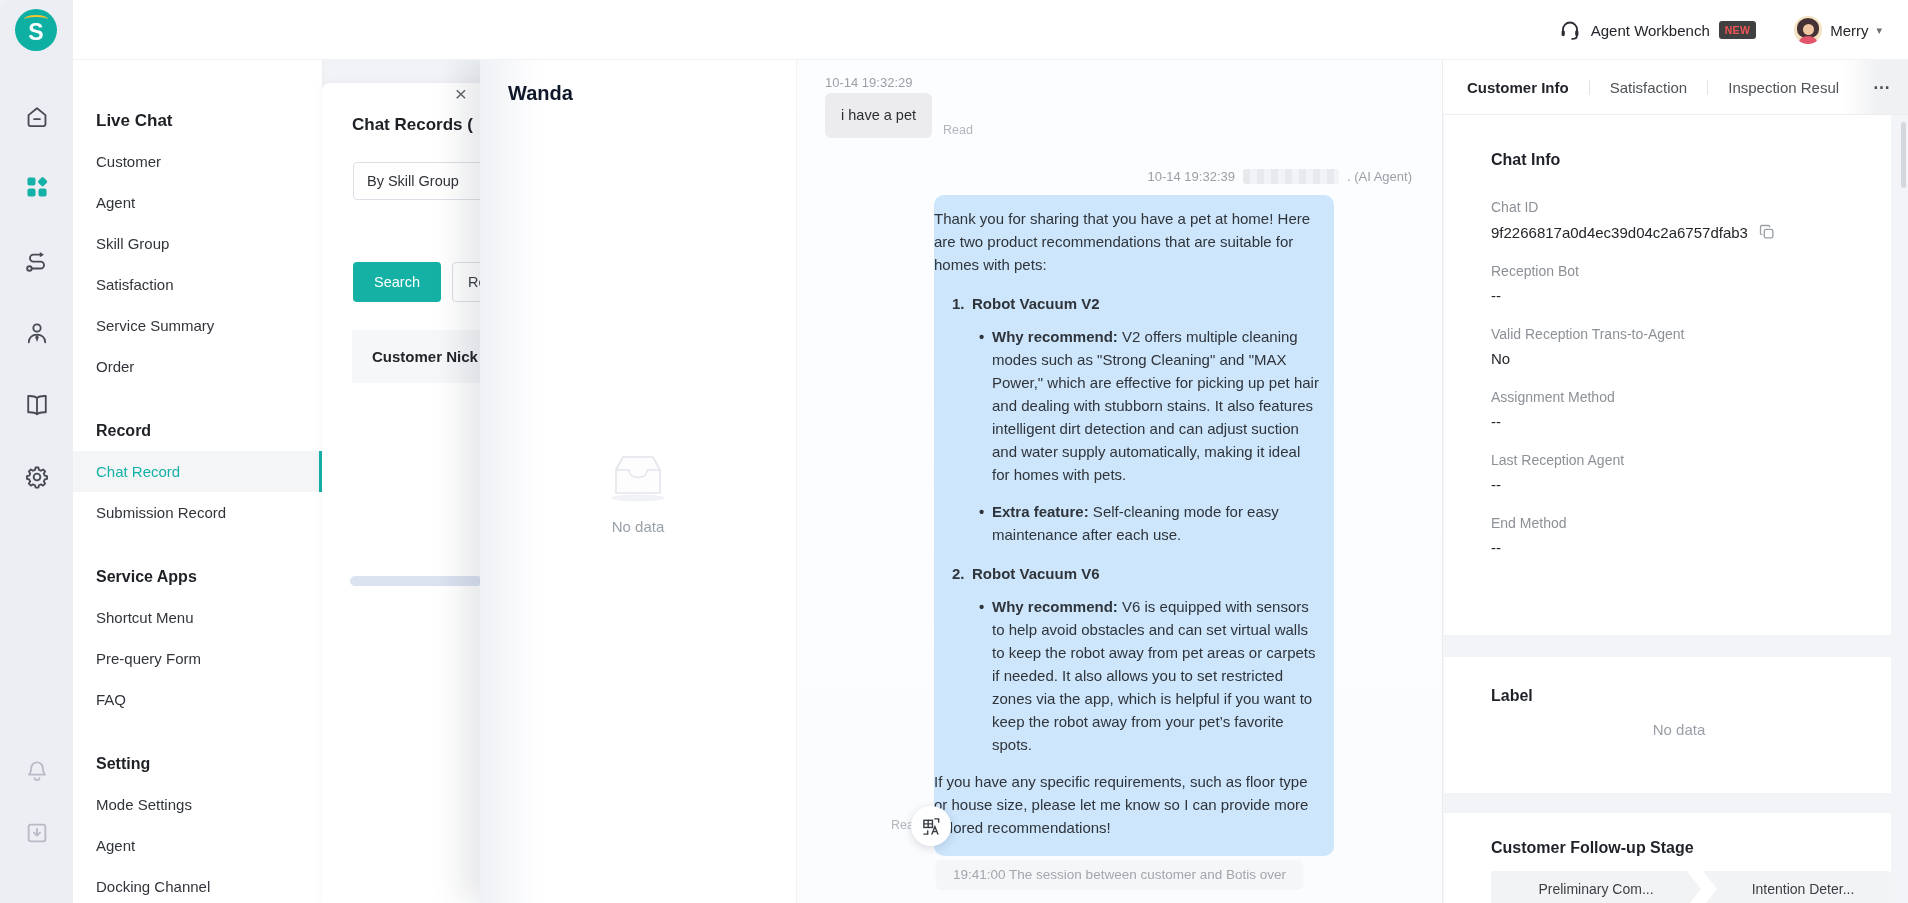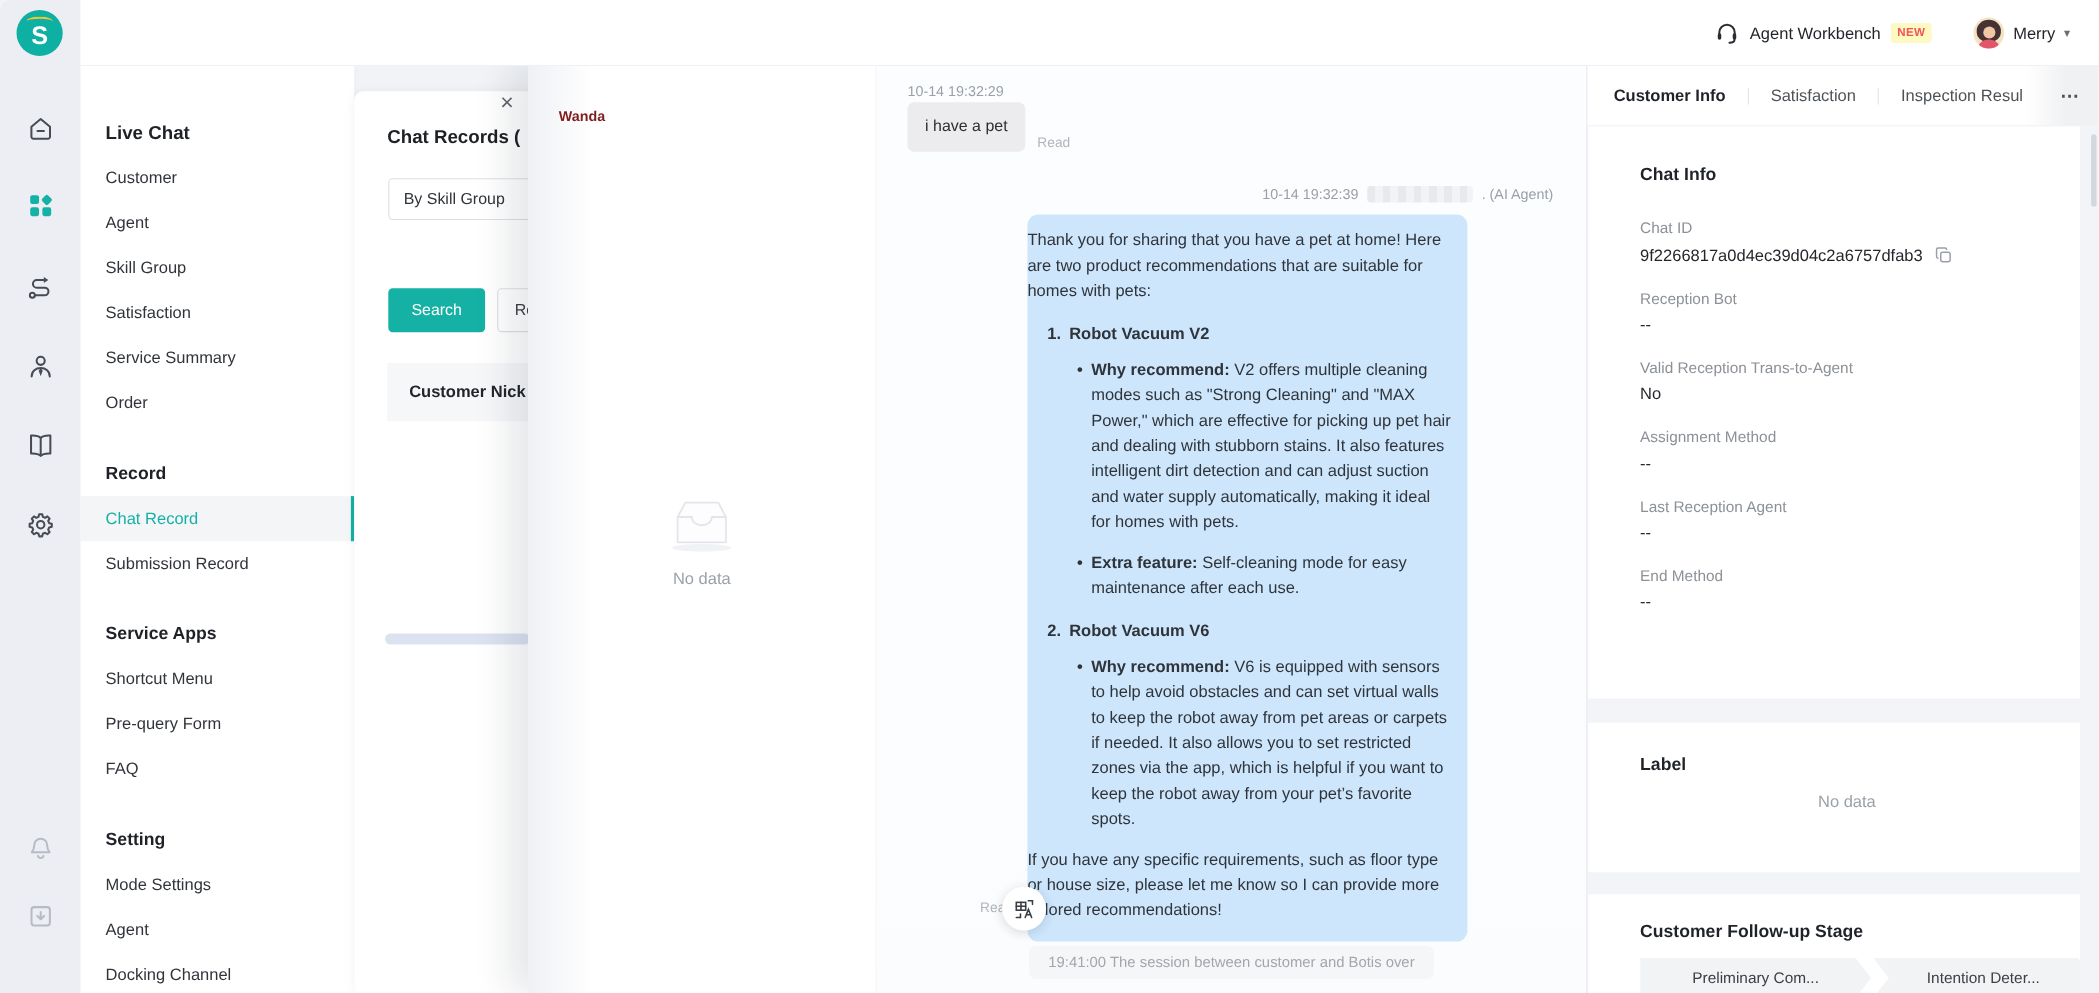--- a/index.html
+++ b/index.html
@@ -6,21 +6,21 @@
   html,body { width:1908px; height:903px; overflow:hidden; background:#f1f3f6;
     font-family:"Liberation Sans", sans-serif; }
   #app { position:relative; width:1908px; height:903px; background:#f1f3f6; }
 
   
   #topbar { position:absolute; left:73px; top:0; width:1835px; height:60px; background:#fff;
     border-bottom:1px solid #f0f1f4; z-index:5; }
   .top-right { position:absolute; right:26px; top:0; height:60px; display:flex; align-items:center; gap:24px; }
   .workbench { display:flex; align-items:center; gap:9px; cursor:pointer; }
   .workbench-label { font-size:15px; color:#23262b; }
-  .new-badge { font-size:10.5px; font-weight:bold; color:#f25555; background:#fef9c3;
+  .new-badge { font-size:10.5px; font-weight:bold; color:#f25555; background:#404040;
     padding:3px 6px; border-radius:3px; letter-spacing:.3px; }
   .user { display:flex; align-items:center; gap:8px; margin-left:14px; cursor:pointer; }
   .avatar { width:28px; height:28px; border-radius:50%; background:#f3e3c3; position:relative; overflow:hidden; }
   .avatar .hair { position:absolute; left:3px; top:2px; width:22px; height:20px; border-radius:50% 50% 42% 42%; background:#453234; }
   .avatar .face { position:absolute; left:8.5px; top:8px; width:11px; height:11px; border-radius:50%; background:#f0c7a2; }
   .avatar .body { position:absolute; left:5px; top:20px; width:18px; height:12px; border-radius:50% 50% 0 0; background:#e2556b; }
   .user-name { font-size:15px; color:#23262b; }
   .caret { font-size:11px; color:#6a6e75; }
 
   
@@ -67,21 +67,21 @@
   #drawer { position:absolute; left:480px; top:60px; width:1428px; height:843px; background:#fff;
     z-index:4; box-shadow:-18px 0 30px rgba(20,30,50,.10); }
   .close-x { position:absolute; left:-32px; top:21px; width:26px; height:26px; font-size:21px; color:#5f6368;
     display:flex; align-items:center; justify-content:center; cursor:pointer; z-index:7; }
 
   
   .list-col { position:absolute; left:0; top:0; width:317px; height:843px; background:#fff;
     border-right:1px solid #f1f2f4; }
   .list-col .edge-shade { position:absolute; left:0; top:0; width:60px; height:100%;
     background:linear-gradient(90deg, rgba(225,229,236,.55), rgba(255,255,255,0)); pointer-events:none; }
-  .cust-name { position:absolute; left:28px; top:38px; font-size:13px; font-weight:bold; color:#7f1d1d; }
+  .cust-name { position:absolute; left:28px; top:22px; font-size:20px; font-weight:bold; color:#0f172a; }
   .nodata { position:absolute; left:0; top:392px; width:100%; text-align:center; }
   .nodata svg { display:block; margin:0 auto; }
   .nodata-text { margin-top:16px; font-size:15px; color:#9aa0a8; }
 
   
   .transcript { position:absolute; left:317px; top:0; width:645px; height:843px;
     background:linear-gradient(180deg,#fcfdfe,#fbfcfd); overflow:hidden; }
   .msg-time { font-size:13px; color:#9ba0a8; }
   .cust-row-time { position:absolute; left:28px; top:15px; }
   .cust-bubble { position:absolute; left:28px; top:33px; height:45px; background:#ececee; border-radius:6px;

